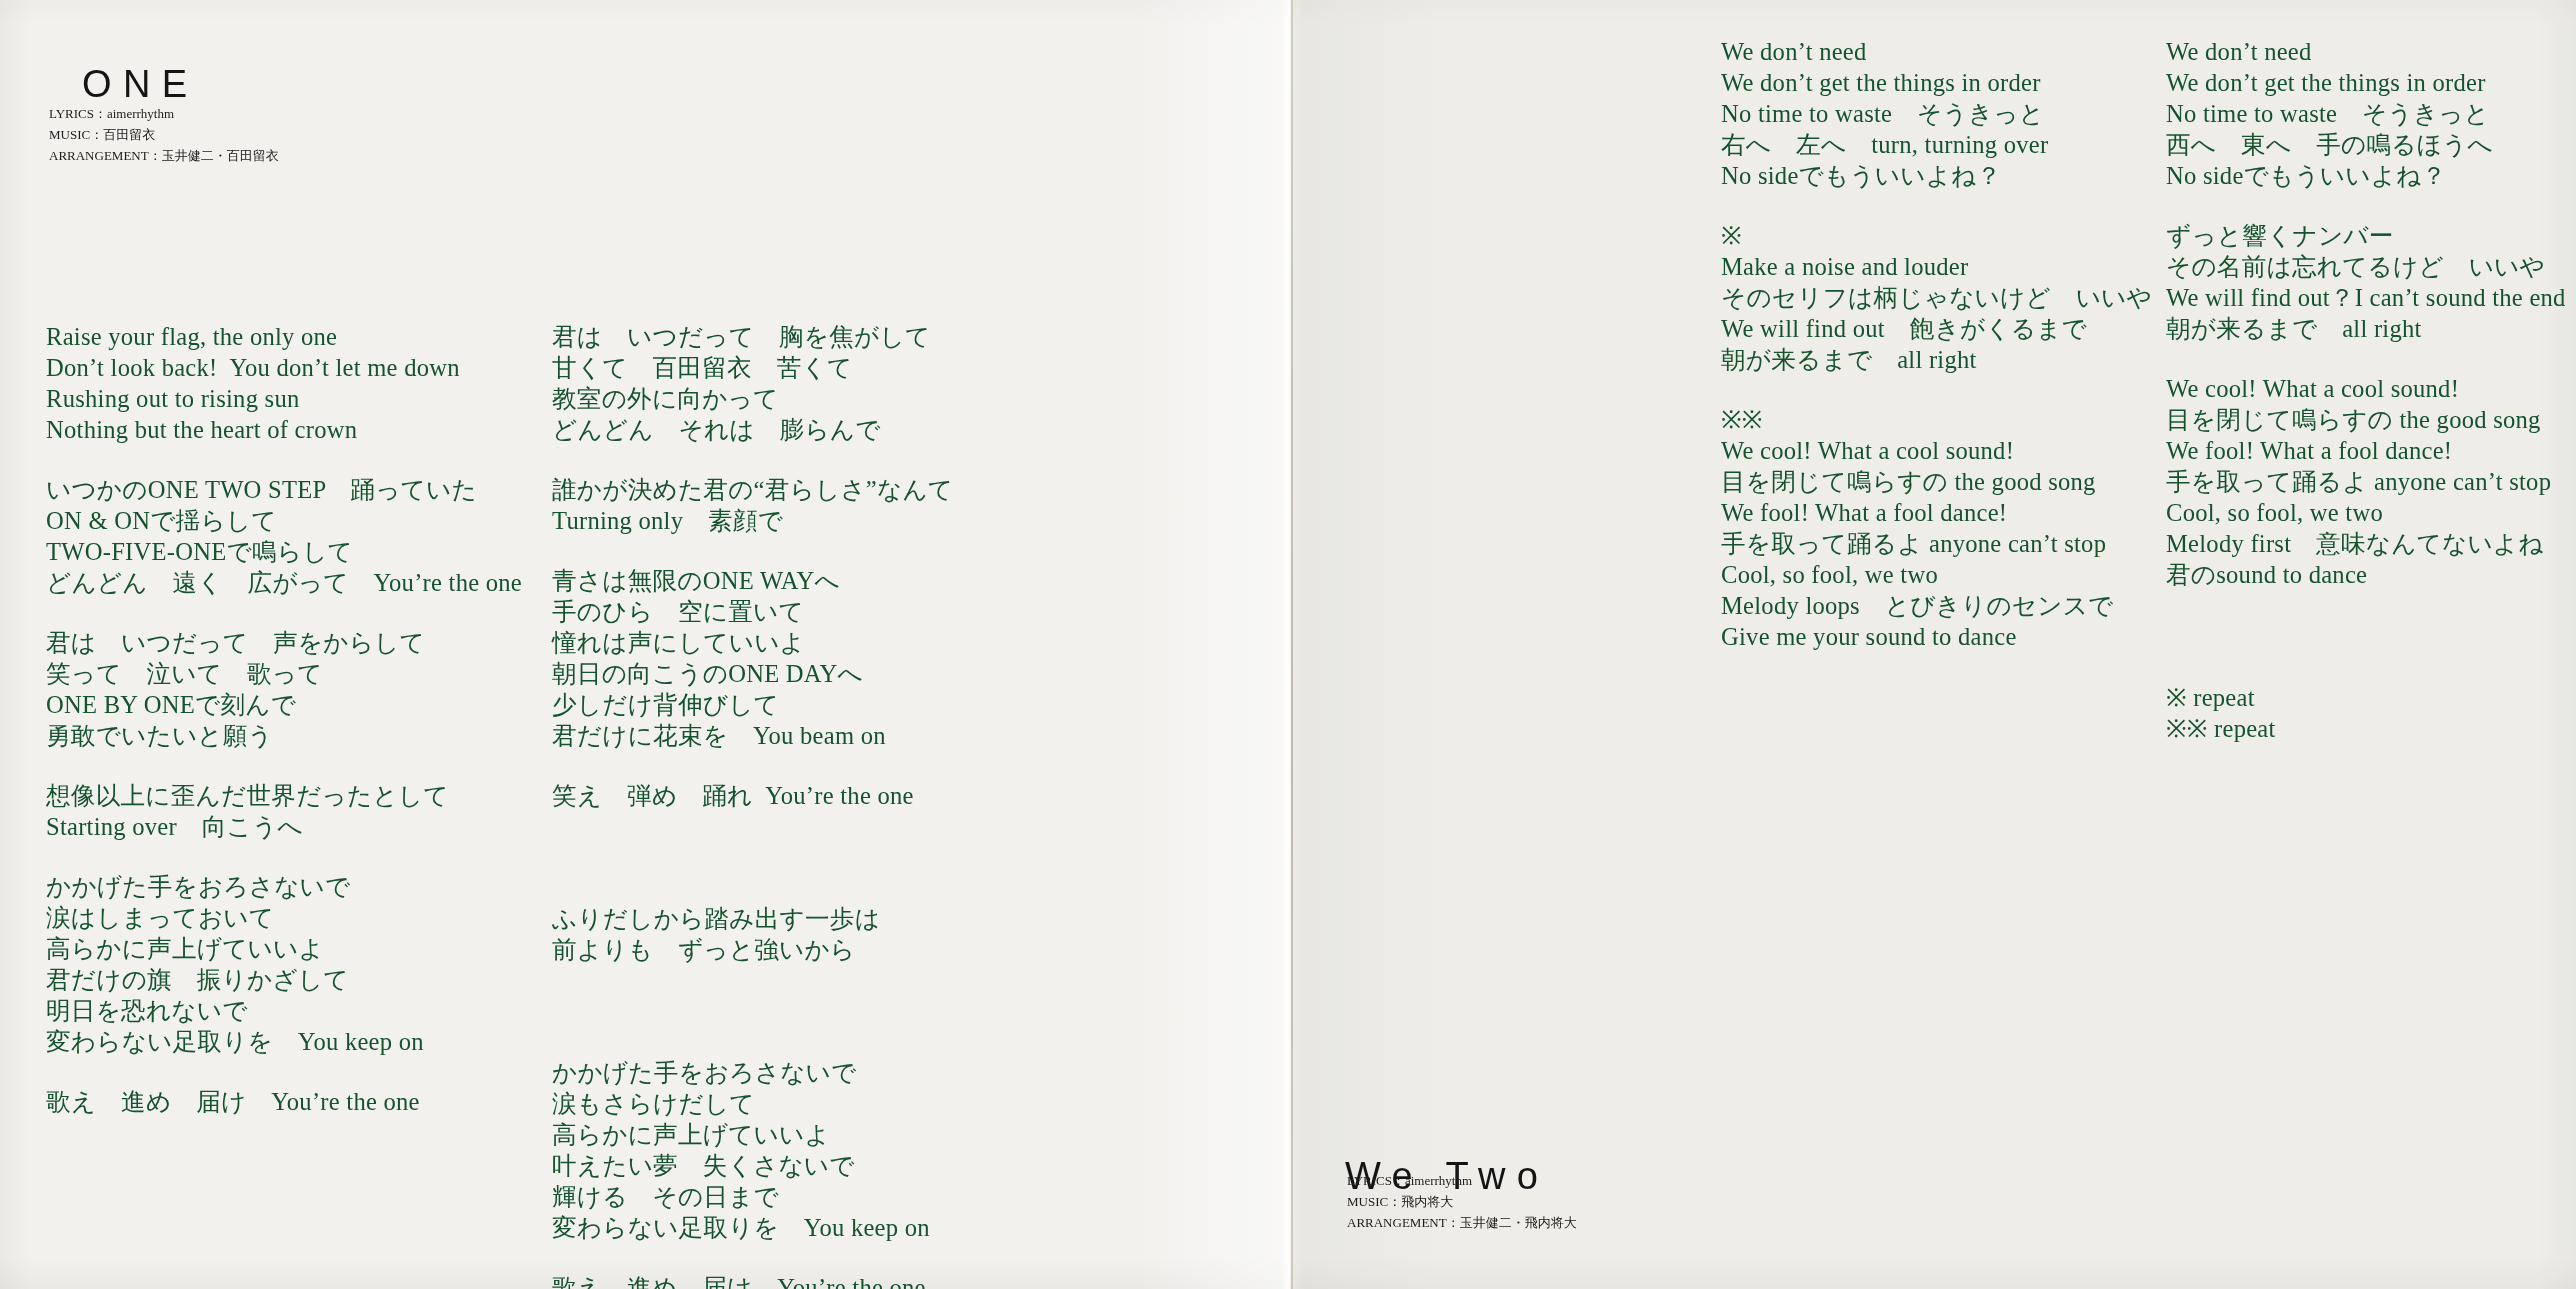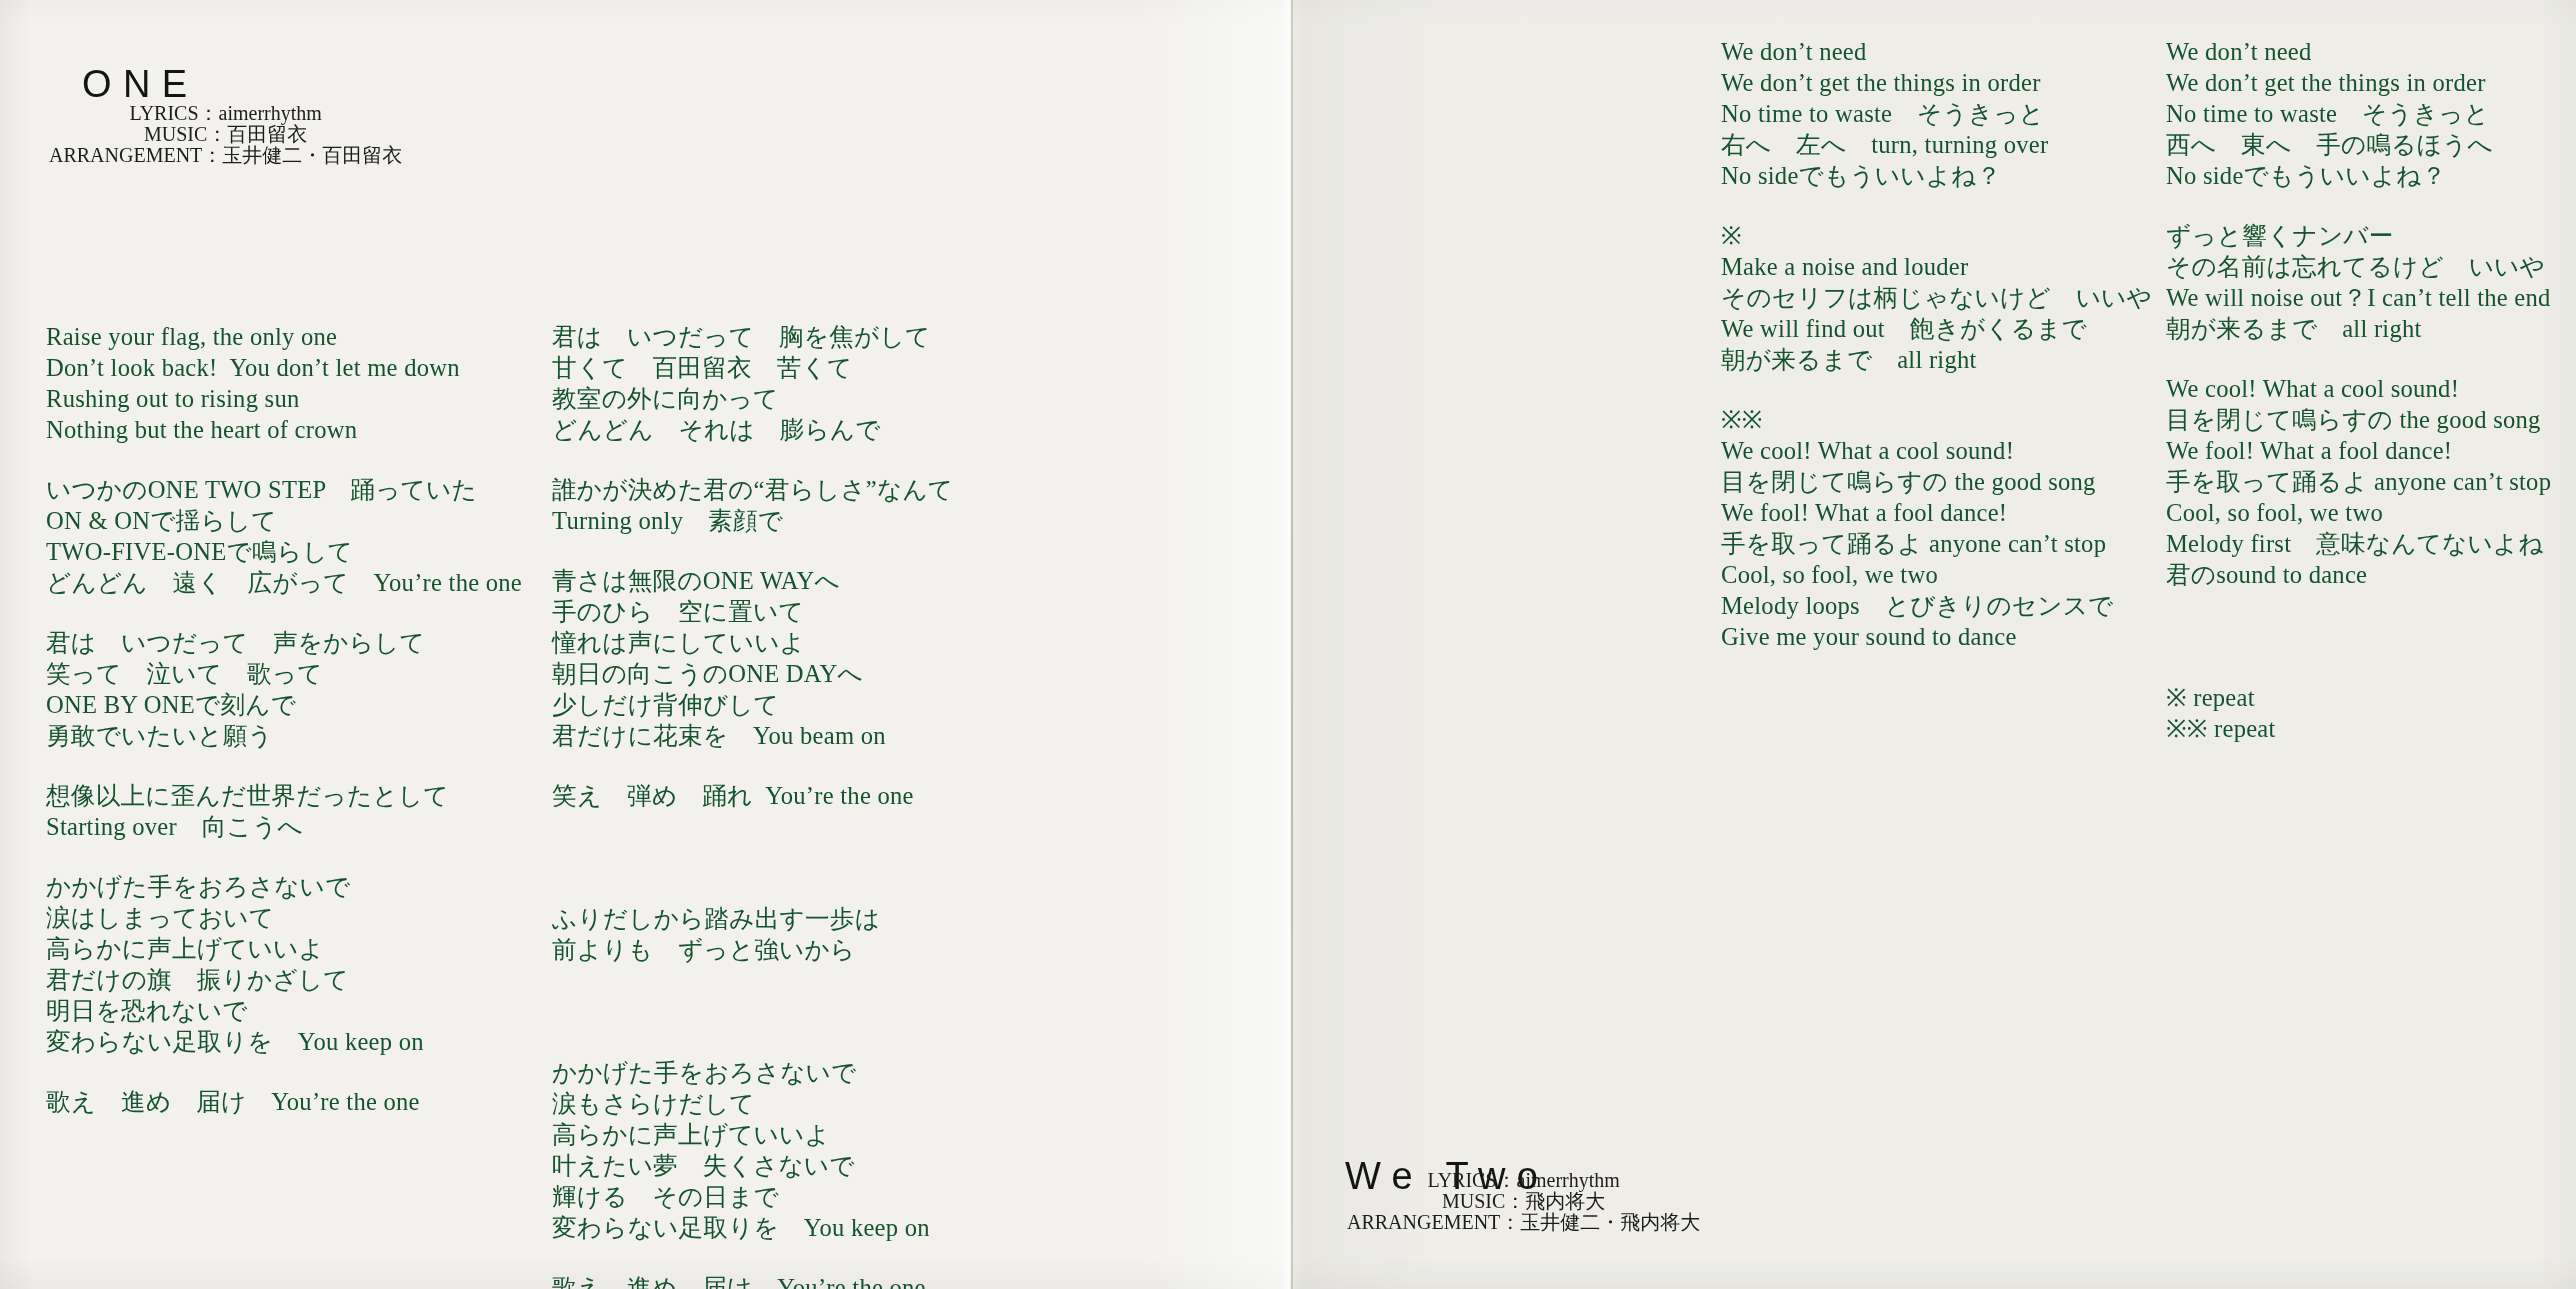--- a/index.html
+++ b/index.html
@@ -33,21 +33,21 @@
     position:absolute;top:0;bottom:0;left:1293px;right:0;
     background:rgba(210,205,190,0.10);pointer-events:none;
   }
 
   .song-title{
     position:absolute;
     font-family:"Liberation Sans","DejaVu Sans",sans-serif;
     font-size:38px;line-height:1;font-weight:500;
     letter-spacing:.30em;color:#141414;white-space:pre;
   }
-  .credits{position:absolute;font-size:20px;line-height:21px;color:#1c1c1c;text-align:center;}
+  .credits{position:absolute;font-size:13px;line-height:21px;color:#1c1c1c;}
   .credits .credit-line{white-space:pre;}
 
   .lyrics-col{position:absolute;font-size:24.6px;color:#14532d;}
   .stanza{margin-top:29px;}
   .stanza:first-child{margin-top:0;}
   .stanza.wide{margin-top:92px;}
   .line{line-height:31px;white-space:pre-wrap;letter-spacing:.01em;}
 </style>
 </head>
 <body>
@@ -171,21 +171,21 @@
       <div class="stanza">
         <div class="line">We don’t need</div>
         <div class="line">We don’t get the things in order</div>
         <div class="line">No time to waste　そうきっと</div>
         <div class="line">西へ　東へ　手の鳴るほうへ</div>
         <div class="line">No sideでもういいよね？</div>
       </div>
       <div class="stanza">
         <div class="line">ずっと響くナンバー</div>
         <div class="line">その名前は忘れてるけど　いいや</div>
-        <div class="line">We will noise out？I can’t tell the end</div>
+        <div class="line">We will find out？I can’t sound the end</div>
         <div class="line">朝が来るまで　all right</div>
       </div>
       <div class="stanza">
         <div class="line">We cool! What a cool sound!</div>
         <div class="line">目を閉じて鳴らすの the good song</div>
         <div class="line">We fool! What a fool dance!</div>
         <div class="line">手を取って踊るよ anyone can’t stop</div>
         <div class="line">Cool, so fool, we two</div>
         <div class="line">Melody first　意味なんてないよね</div>
         <div class="line">君のsound to dance</div>

